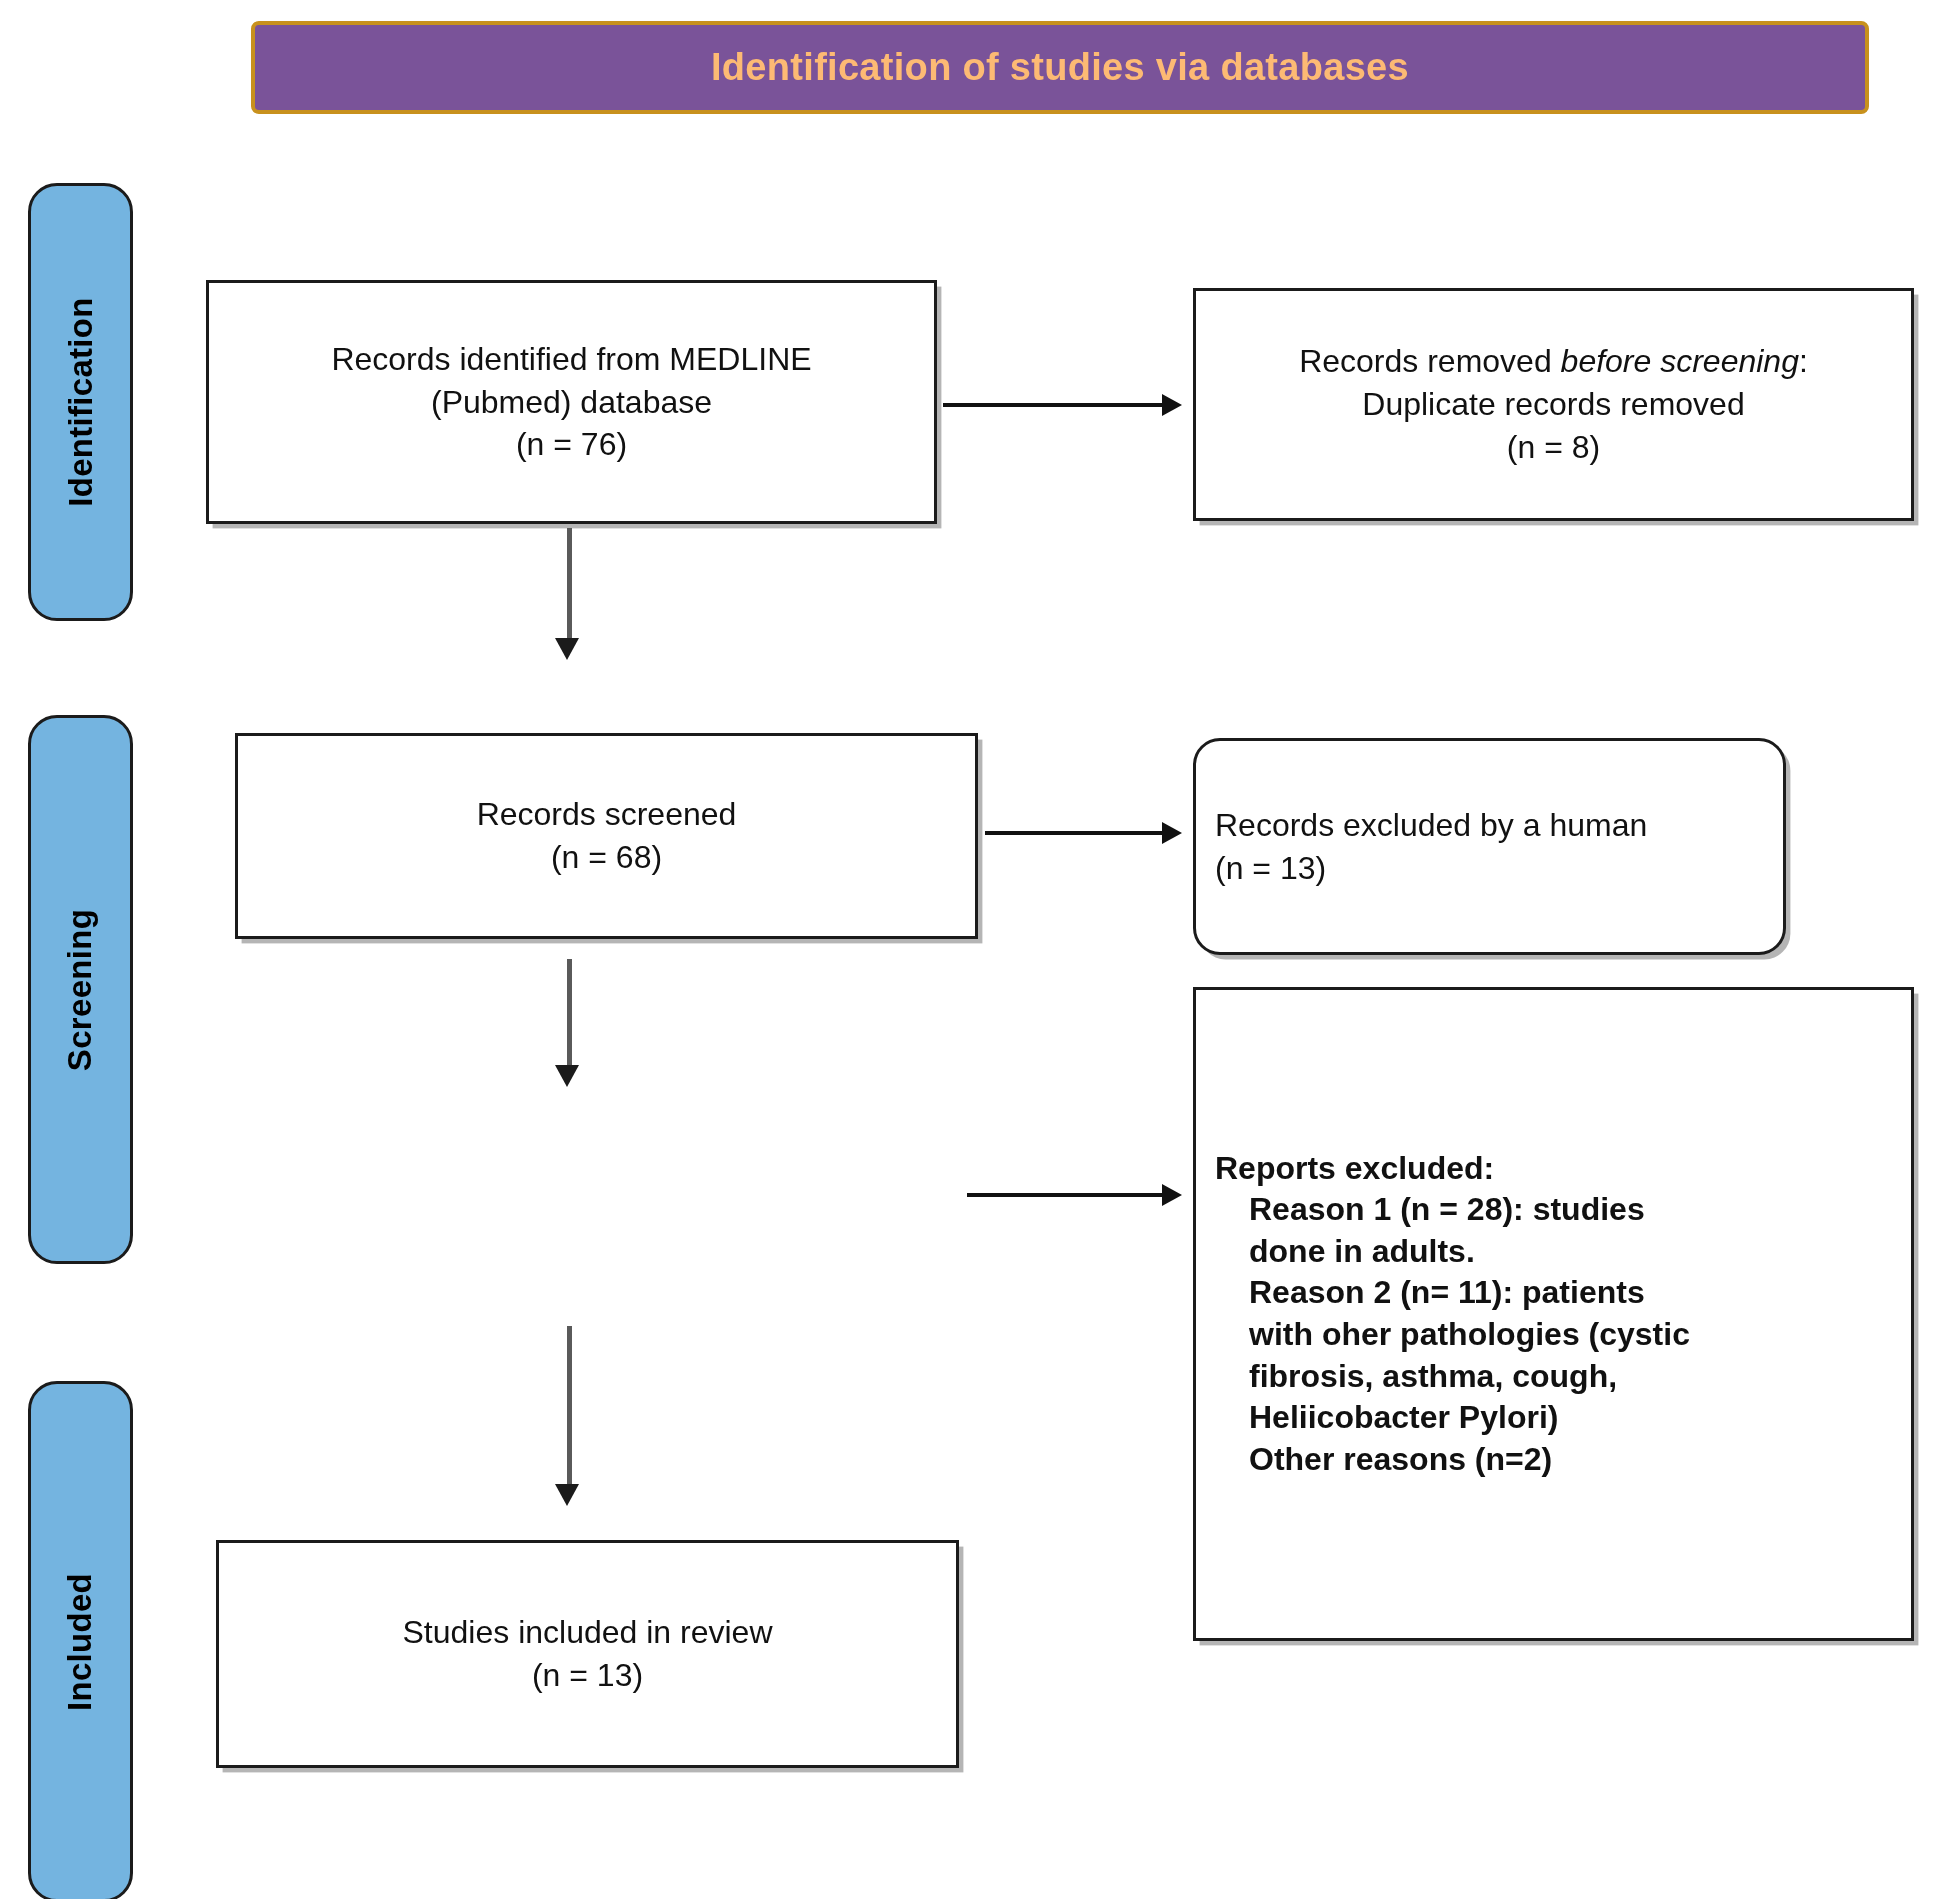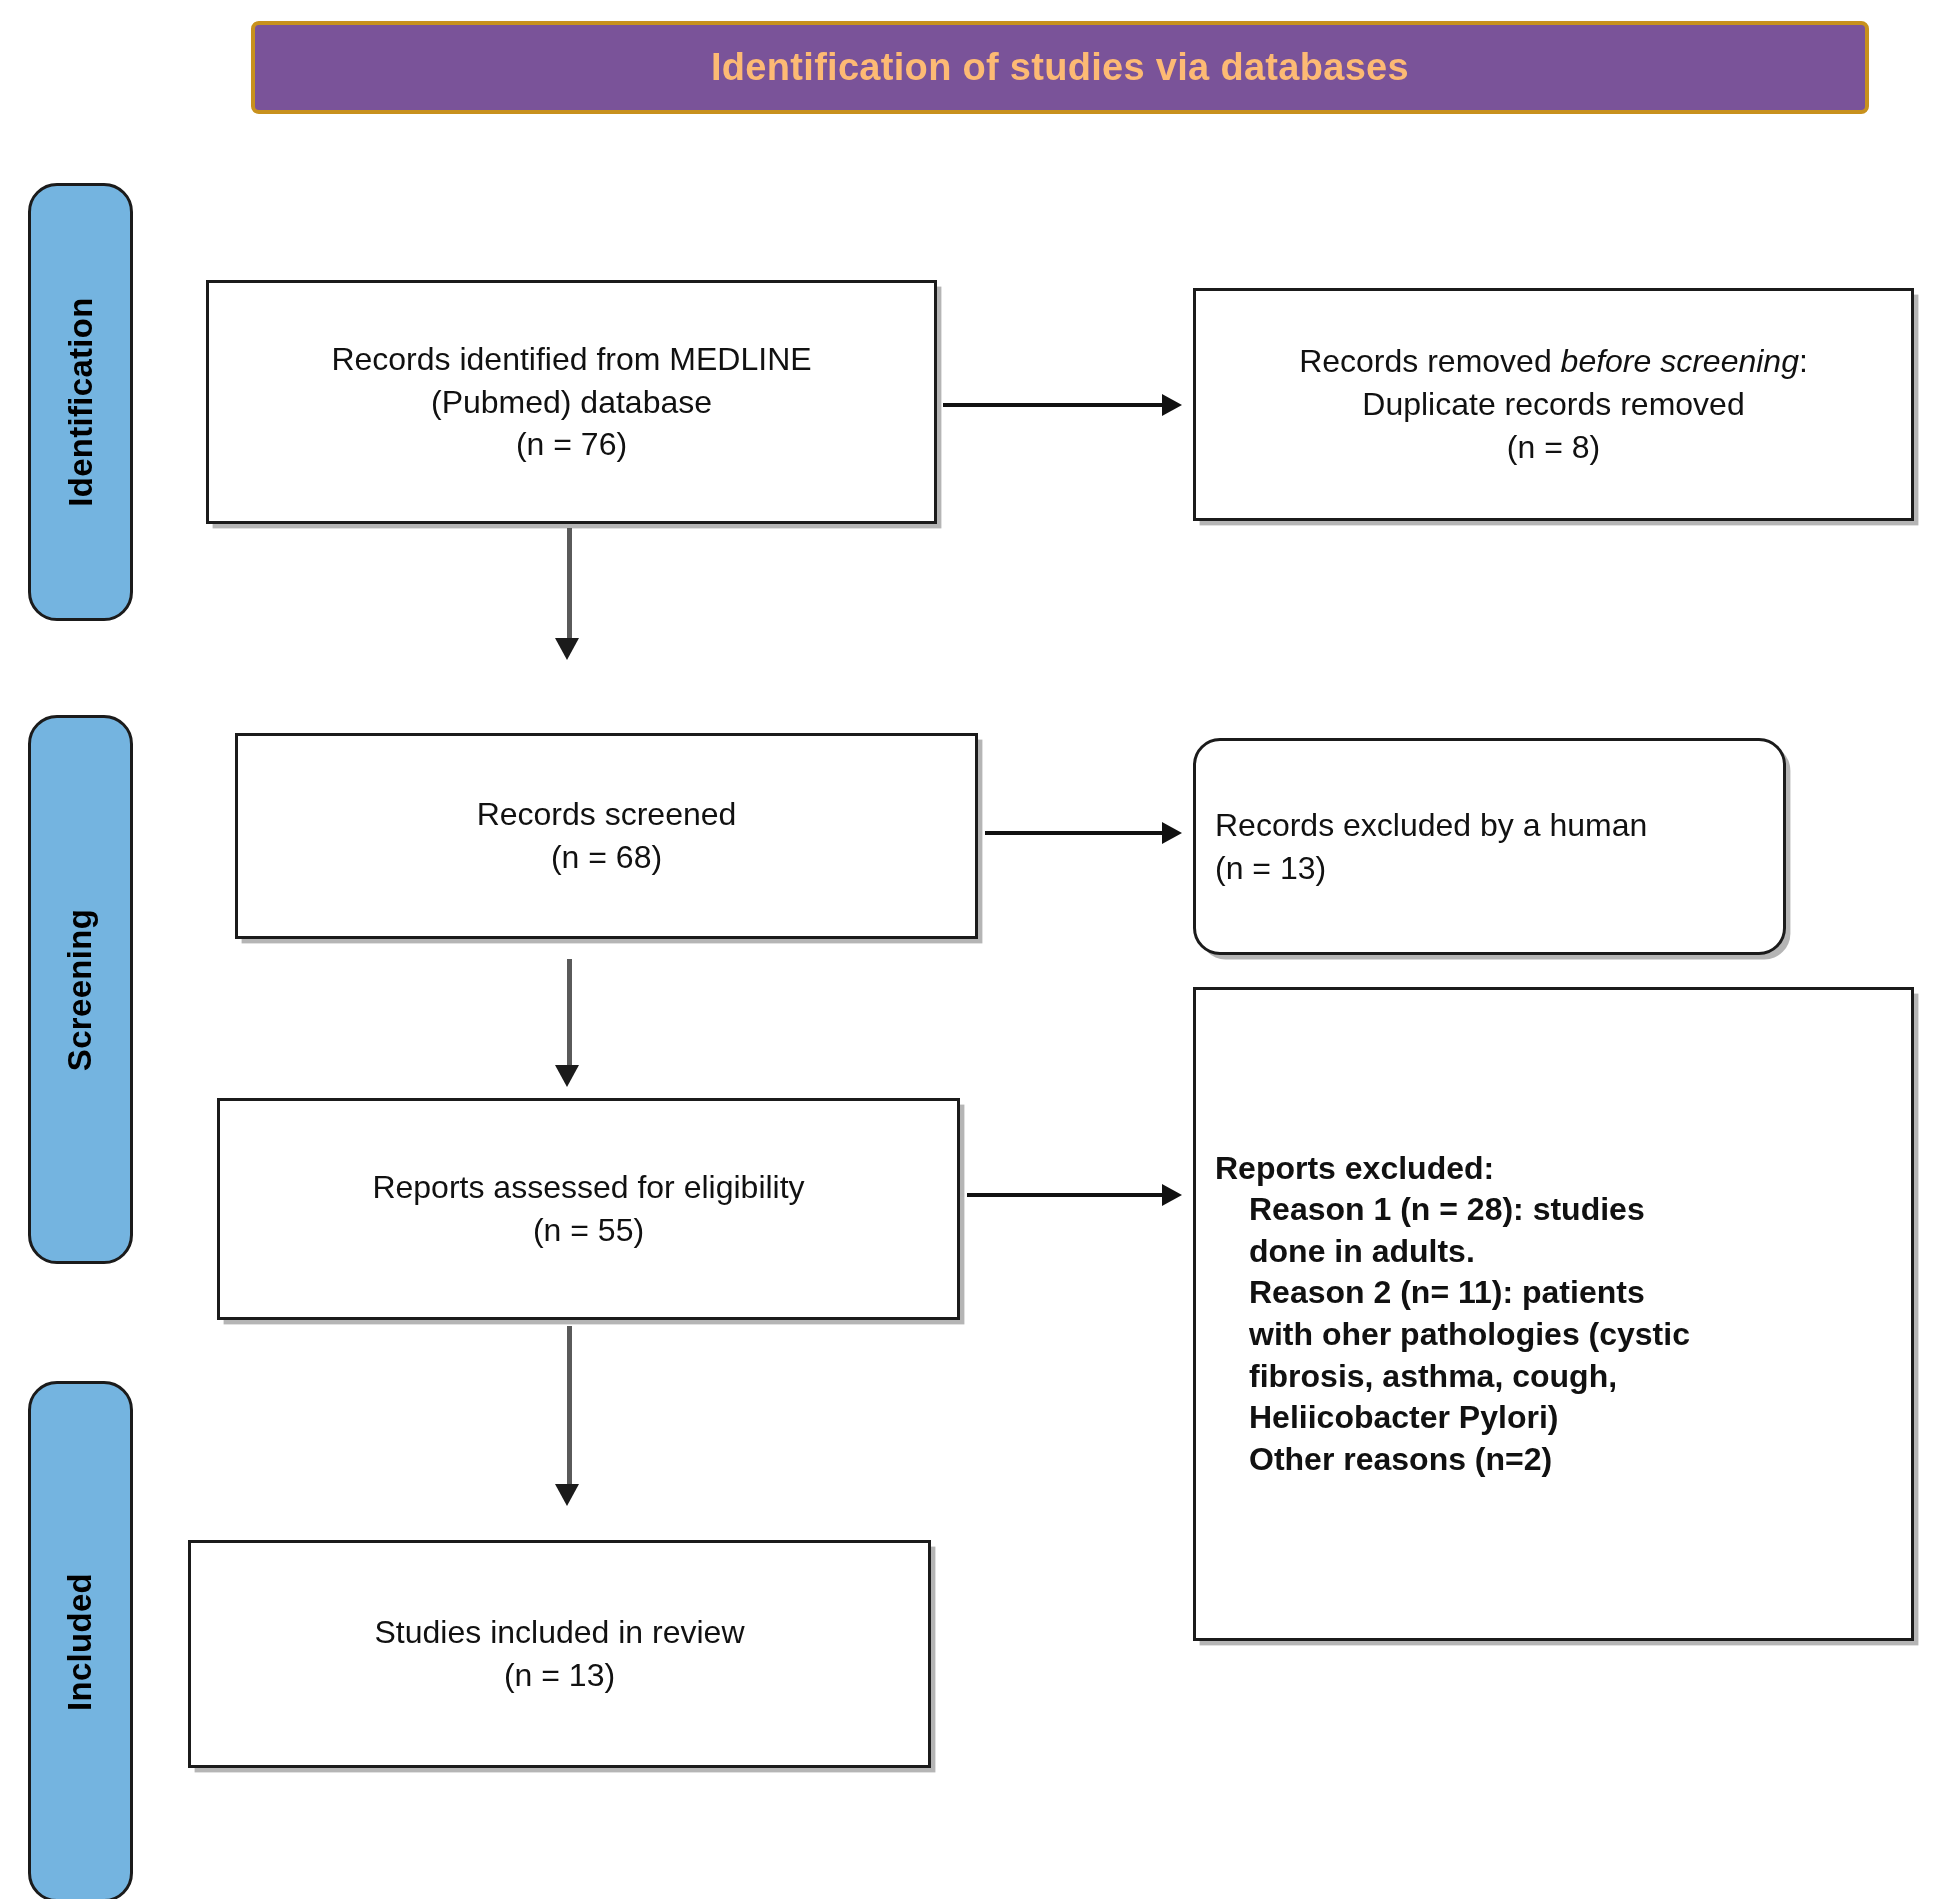--- a/index.html
+++ b/index.html
@@ -89,21 +89,21 @@
   .box-text .ital  { font-style: italic; }
   .box-text .indent { display: block; padding-left: 34px; }
 
   
   #box-identified    { left: 206px;  top: 280px;  width: 731px; height: 244px; }
   #box-removed       { left: 1193px; top: 288px;  width: 721px; height: 233px; }
   #box-screened      { left: 235px;  top: 733px; width: 743px; height: 206px; }
   #box-excluded-human{ left: 1193px; top: 738px; width: 593px; height: 217px; border-radius: 27px; }
   #box-assessed      { left: 217px;  top: 1098px; width: 743px; height: 222px; }
   #box-reports-excl  { left: 1193px; top: 987px; width: 721px; height: 654px; font-weight: bold; }
-  #box-included      { left: 188px;  top: 1540px; width: 743px; height: 228px; }
+  #box-included      { left: 216px;  top: 1540px; width: 743px; height: 228px; }
 
   #box-reports-excl .box-text { line-height: 1.30; }
 
   
   .vline {
     position: absolute;
     background: #5a5a5a;
     width: 5px;
   }
   .vhead {
@@ -182,26 +182,20 @@
     </div>
   </div>
 
   <div class="flow-box" id="box-excluded-human">
     <div class="box-text left">
       <span>Records excluded by a human</span><br>
       <span>(n = 13)</span>
     </div>
   </div>
 
-  <div class="flow-box" id="box-assessed">
-    <div class="box-text center">
-      <span>Reports assessed for eligibility</span><br>
-      <span>(n = 55)</span>
-    </div>
-  </div>
 
   <div class="flow-box" id="box-reports-excl">
     <div class="box-text left">
       <span>Reports excluded:</span>
       <span class="indent">Reason 1 (n = 28): studies</span>
       <span class="indent">done in adults.</span>
       <span class="indent">Reason 2 (n= 11): patients</span>
       <span class="indent">with oher pathologies (cystic</span>
       <span class="indent">fibrosis, asthma, cough,</span>
       <span class="indent">Heliicobacter Pylori)</span>

